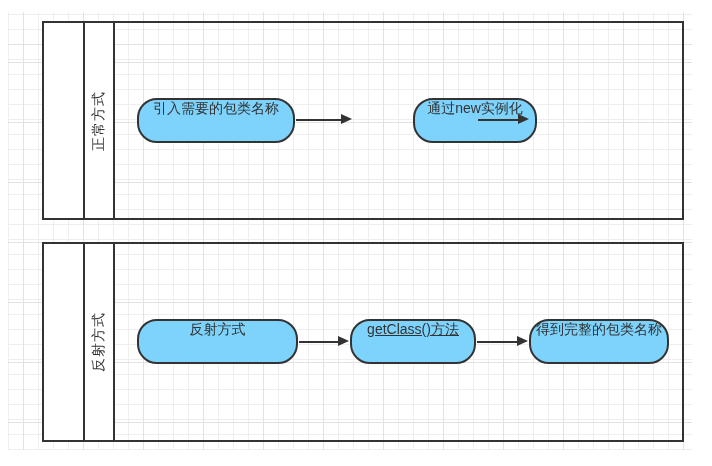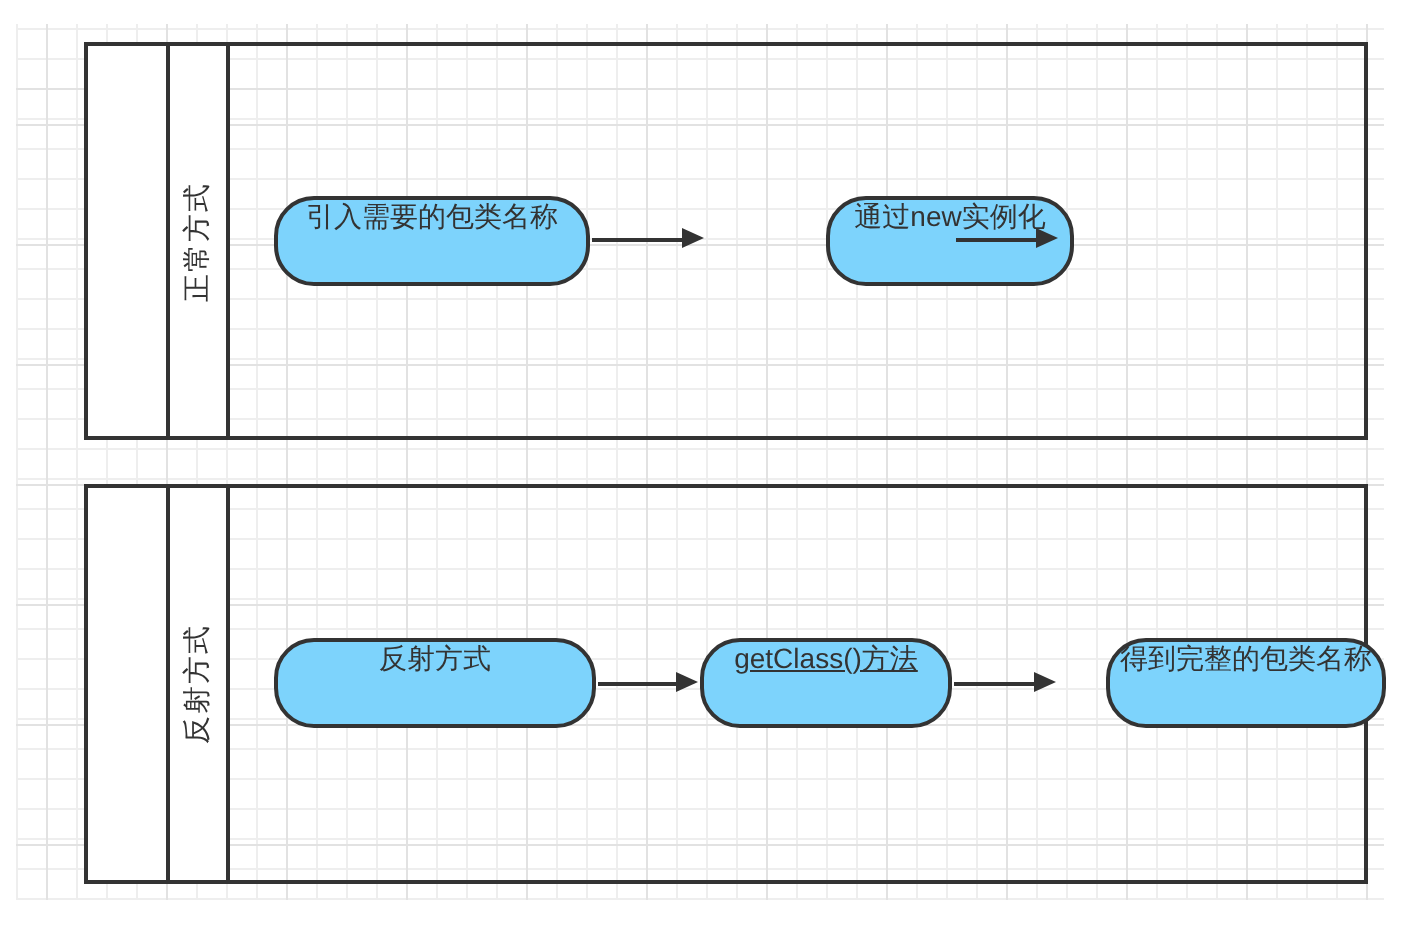--- a/index.html
+++ b/index.html
@@ -102,21 +102,21 @@
   }
   
   .pool-top .n1 { left: 22px;  width: 158px; }
   .pool-top .n2 { left: 250px; width: 124px; margin-left: 48px; }
   .pool-top .n3 { left: 415px; width: 125px; }
   .pool-top .a1 { left: 181px; width: 45px; top: 96px; }
   .pool-top .a2 { left: 363px; width: 40px; top: 96px; }
   
   .pool-bottom .n1 { left: 22px;  width: 161px; }
   .pool-bottom .n2 { left: 235px; width: 126px; text-decoration: underline; }
-  .pool-bottom .n3 { left: 414px; width: 140px; margin-left: 24px; }
+  .pool-bottom .n3 { left: 414px; width: 140px; }
   .pool-bottom .a1 { left: 184px; width: 39px; top: 97px; }
   .pool-bottom .a2 { left: 362px; width: 40px; top: 97px; }
 </style>
 </head>
 <body>
 
 <div class="canvas">
   <div class="grid"></div>
 
   <div class="pool pool-top">

